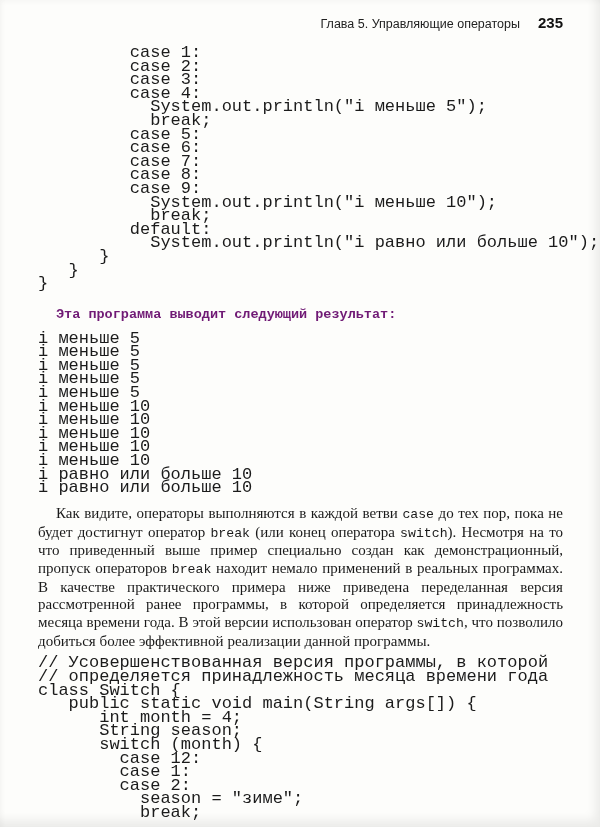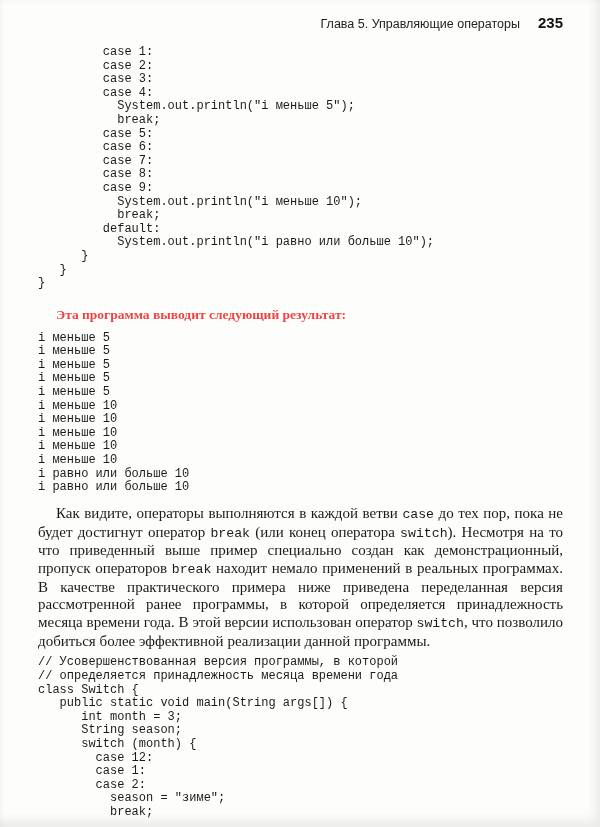--- a/index.html
+++ b/index.html
@@ -33,35 +33,36 @@
     color: #222;
   }
   .pagenum {
     font-family: "Liberation Sans", sans-serif;
     font-size: 15px;
     font-weight: bold;
     color: #111;
   }
   pre.code {
     font-family: "Liberation Mono", "DejaVu Sans Mono", monospace;
-    font-size: 12px;
+    font-size: 17px;
     line-height: 13.6px;
     margin: 0;
     white-space: pre;
     color: #1b1b1b;
   }
   pre.code.block1 { margin-top: 12px; }
   pre.code.block2 { margin-top: 5px; }
   p.lead {
     font-size: 13.5px;
     line-height: 17px;
     font-weight: bold;
     margin: 15px 0 9px 0;
     text-indent: 18px;
-    color: #ef4444;
+    color: #701a75;
+    font-family: Liberation Mono, monospace;
   }
   p.body-par {
     font-size: 15px;
     line-height: 17.7px;
     text-align: justify;
     text-indent: 18px;
     margin: 10px 0 6px 0;
     color: #1a1a1a;
   }
   .inline-code {
@@ -112,21 +113,21 @@
 i меньше 10
 i равно или больше 10
 i равно или больше 10</pre>
 
   <p class="body-par"><span>Как видите, операторы выполняются в каждой ветви </span><span class="inline-code">case</span><span> до тех пор, пока не будет достигнут оператор </span><span class="inline-code">break</span><span> (или конец оператора </span><span class="inline-code">switch</span><span>). Несмотря на то что приведенный выше пример специально создан как демонстрационный, пропуск операторов </span><span class="inline-code">break</span><span> находит немало применений в реальных программах. В качестве практического примера ниже приведена переделанная версия рассмотренной ранее программы, в которой определяется принадлежность месяца времени года. В этой версии использован оператор </span><span class="inline-code">switch</span><span>, что позволило добиться более эффективной реализации данной программы.</span></p>
 
   <pre class="code block2">// Усовершенствованная версия программы, в которой
 // определяется принадлежность месяца времени года
 class Switch {
    public static void main(String args[]) {
-      int month = 3;
+      int month = 4;
       String season;
       switch (month) {
         case 12:
         case 1:
         case 2:
           season = "зиме";
           break;</pre>
 
 </div>
 

